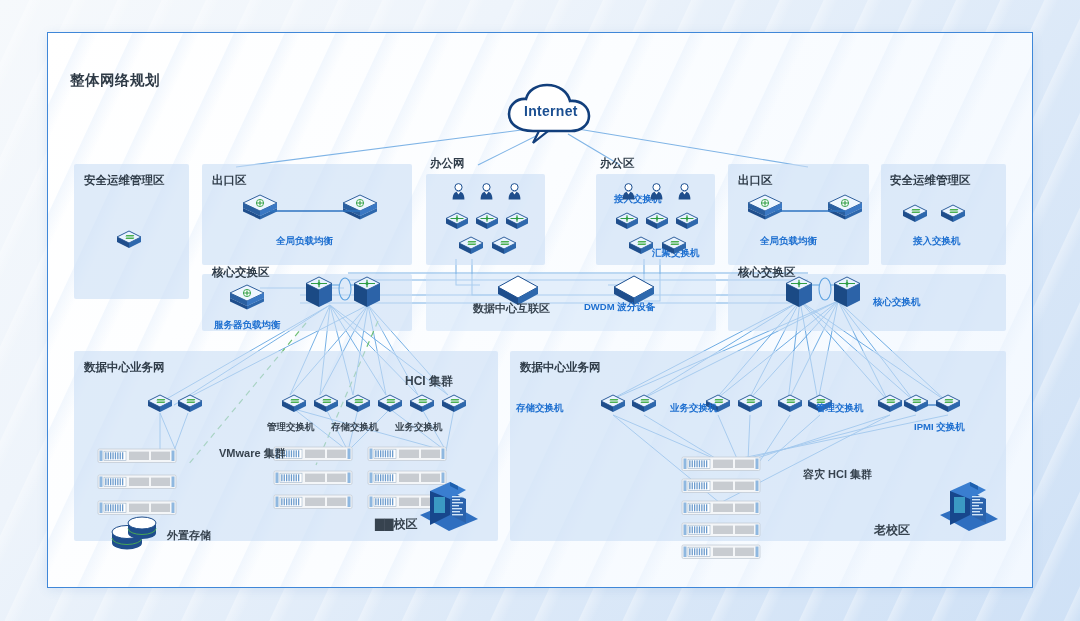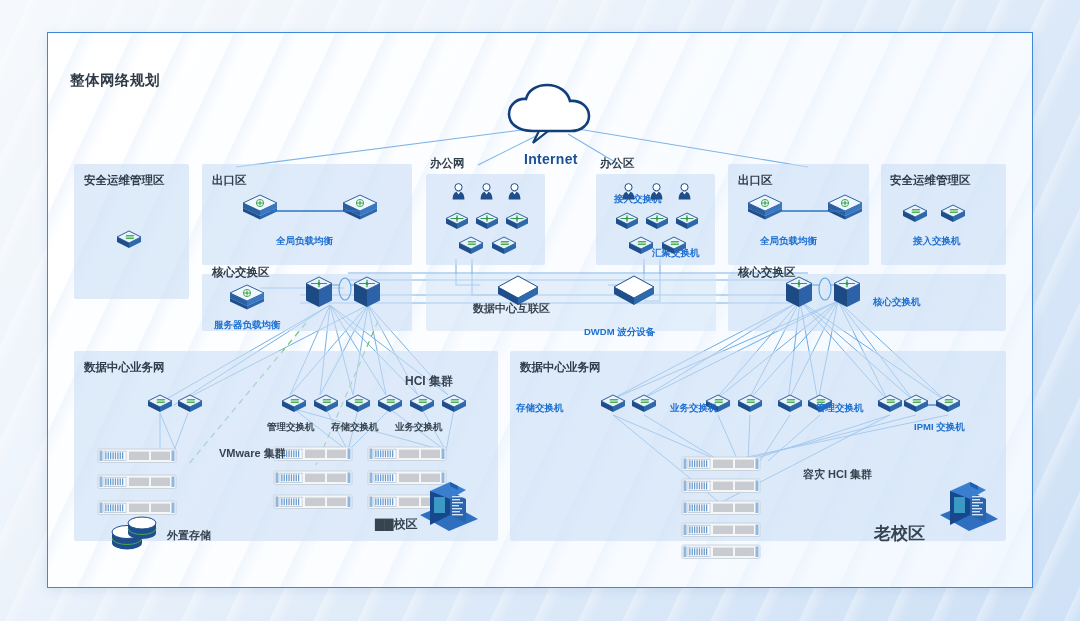--- a/index.html
+++ b/index.html
@@ -416,36 +416,36 @@
 
     <use href="#g-rack" x="634" y="424"></use>
     <use href="#g-rack" x="634" y="446"></use>
     <use href="#g-rack" x="634" y="468"></use>
     <use href="#g-rack" x="634" y="490"></use>
     <use href="#g-rack" x="634" y="512"></use>
 
     <use href="#g-bldg" x="892" y="452"></use>
   </svg>
 
-  <div class="internet-txt" style="left:476px; top:70px;margin-top:48px;">Internet</div>
+  <div class="internet-txt" style="left:476px; top:70px;">Internet</div>
 
   <div class="cap-dark" style="left:425px; top:268px;">数据中心互联区</div>
-  <div class="cap" style="left:536px; top:268px;margin-top:25px;">DWDM 波分设备</div>
+  <div class="cap" style="left:536px; top:268px;">DWDM 波分设备</div>
 
   <div class="cap-dark" style="left:171px; top:413px;">VMware 集群</div>
   <div class="cap-dark" style="left:119px; top:495px;">外置存储</div>
   <div class="cap-dark" style="left:357px; top:340px; font-size:12px;">HCI 集群</div>
 
   <div class="cap-dark" style="left:219px; top:388px; font-size:9.5px;">管理交换机</div>
   <div class="cap-dark" style="left:283px; top:388px; font-size:9.5px;">存储交换机</div>
   <div class="cap-dark" style="left:347px; top:388px; font-size:9.5px;">业务交换机</div>
 
   <div class="cap-dark" style="left:292px; top:483px; font-size:12px; font-weight:bold;padding-left:35px;">▇▇校区</div>
 
   <div class="cap" style="left:468px; top:369px;">存储交换机</div>
   <div class="cap" style="left:622px; top:369px;">业务交换机</div>
   <div class="cap" style="left:768px; top:369px;">管理交换机</div>
   <div class="cap" style="left:866px; top:388px;">IPMI 交换机</div>
 
   <div class="cap-dark" style="left:755px; top:434px; font-size:11px;">容灾 HCI 集群</div>
-  <div class="cap-dark" style="left:826px; top:489px; font-size:17px; font-weight:bold;text-align:right;">老校区</div>
+  <div class="cap-dark" style="left:826px; top:489px; font-size:12px; font-weight:bold;text-align:right;">老校区</div>
 
 </div>
 
 </body></html>

